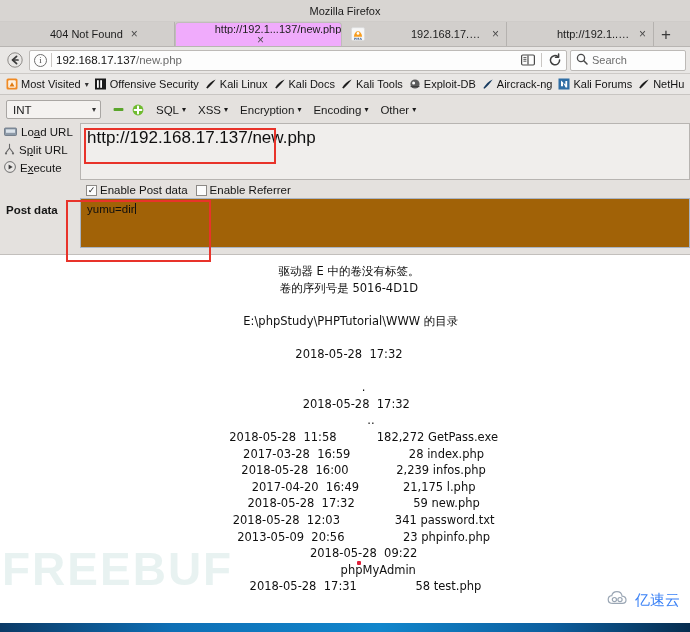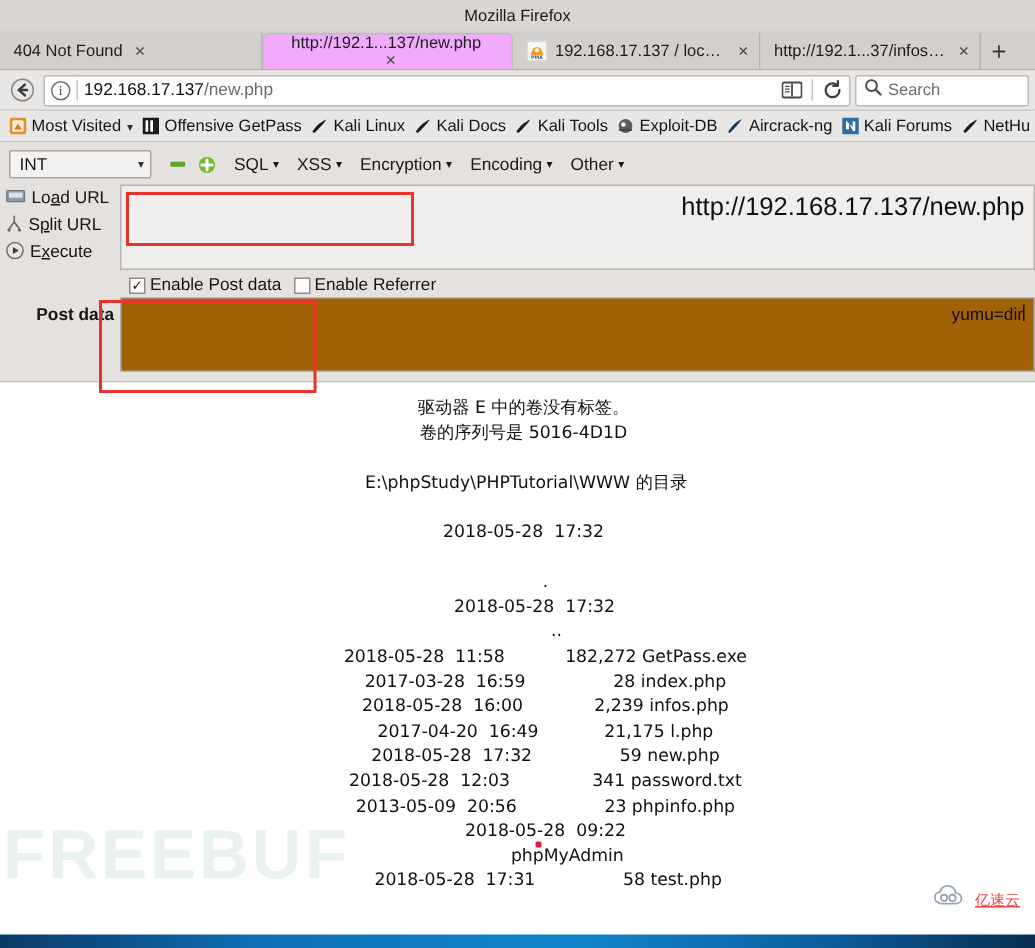--- a/index.html
+++ b/index.html
@@ -45,20 +45,21 @@
     background: #f0abfc;
     border-top: 1px solid #c0bdba;
     border-left: 1px solid #c0bdba;
     border-right: 1px solid #c0bdba;
     border-radius: 4px 4px 0 0;
     flex-direction: column;
   }
   .tab-title {
     overflow: hidden; text-overflow: ellipsis; white-space: nowrap;
     margin-right: 6px;
+    margin-left: 41px;
   }
   .tab-close {
     font-size: 12px; color: #4a4a4a; line-height: 1;
     padding: 0 2px; cursor: pointer;
   }
   .tab-fav {
     width: 14px; height: 14px; margin-right: 5px; flex: 0 0 14px;
     border-radius: 2px;
     background: #f0f0f0;
     display:flex; align-items:center; justify-content:center;
@@ -142,21 +143,20 @@
     padding: 0 3px; cursor: pointer; flex: 0 0 auto;
   }
   .bm-ico { width:12px; height:12px; flex:0 0 12px; display:block; }
   .bm-caret { font-size: 8px; color:#333; margin-left:1px; }
 
   
   .hackbar {
     background: #e4e1de;
     border-bottom: 1px solid #c2bfbc;
     padding: 3px 0 0 0;
-    text-align: right;
   }
   .hb-row1 {
     display: flex; align-items: center;
     gap: 12px; padding: 2px 6px 4px 6px;
   }
   .hb-select {
     width: 95px; height: 19px;
     background: #f4f2f0;
     border: 1px solid #a9a6a3;
     border-radius: 2px;
@@ -272,21 +272,21 @@
     user-select: none;
   }
   .wm-yisu {
     position: absolute;
     right: 10px; bottom: 22px;
     display: flex; align-items: center; gap: 4px;
     color: #9aa6b4; z-index: 25; pointer-events:none;
   }
   .wm-yisu .txt {
     font-family: "DejaVu Sans", sans-serif;
-    font-size: 10px; color:#ef4444;text-decoration:underline;
+    font-size: 15px; color:#3b82f6;
   }
   .bottombar {
     position:absolute; left:0; bottom:0; width:690px; height:9px;
     background: linear-gradient(90deg,#0b3a66 0%, #0e6fb5 25%, #1186cc 55%, #0c5e9e 80%, #072d4f 100%);
     z-index: 30;
   }
 </style>
 </head>
 <body>
 
@@ -383,21 +383,21 @@
   </div>
 
   <div class="bm">
     <span class="bm-ico">
       <svg width="11" height="12" viewBox="0 0 11 12" aria-hidden="true">
         <rect x="0" y="0.5" width="11" height="11" fill="#1b1b1b"></rect>
         <rect x="2" y="2.2" width="1.8" height="7.6" fill="#ffffff"></rect>
         <rect x="5.2" y="2.2" width="1.8" height="7.6" fill="#ffffff"></rect>
       </svg>
     </span>
-    <span>Offensive GetPass</span>
+    <span>Offensive Security</span>
   </div>
 
   <div class="bm">
     <span class="bm-ico">
       <svg width="12" height="12" viewBox="0 0 12 12" aria-hidden="true">
         <path d="M1.2 9.8 C3 6.6 6.4 3.4 10.6 1.6 C8.6 4.6 5.6 7.8 2.6 10.6 Z" fill="#1c1c1c"></path>
       </svg>
     </span>
     <span>Kali Linux</span>
   </div>

